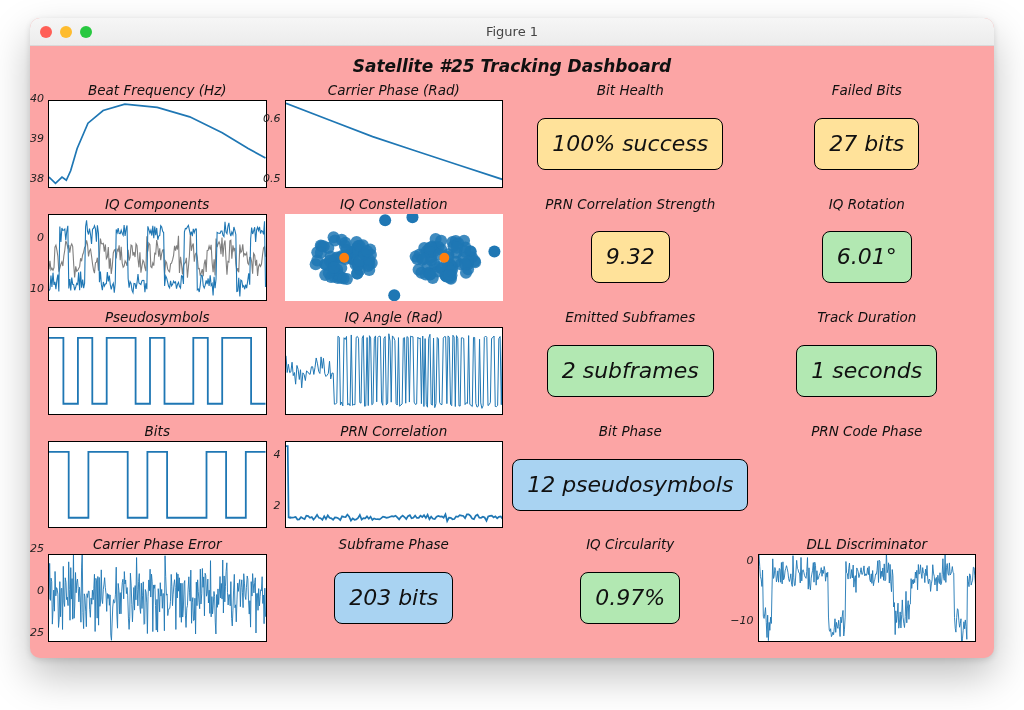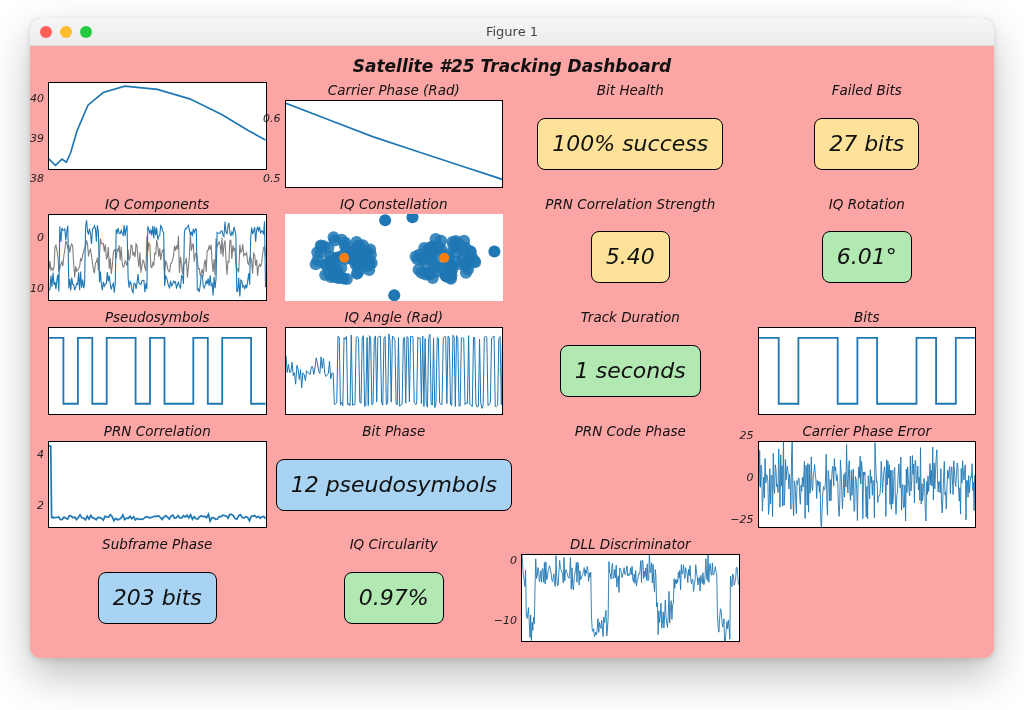--- a/index.html
+++ b/index.html
@@ -90,20 +90,21 @@
       <div class="dot yellow"></div>
       <div class="dot green"></div>
     </div>
     <span>Figure 1</span>
   </div>
 
   <div class="content">
     <div class="maintitle">Satellite #25 Tracking Dashboard</div>
     <div class="grid" id="grid">
         <div class="cell" style="position: relative;">
+          <div class="ctitle">Beat Frequency (Hz)</div>
           <div class="plot">
             <svg class="chart" viewBox="0 0 200 80" preserveAspectRatio="none">
               <path d="M0.0 71.1L6.0 77.0L12.0 71.1L16.0 74.1L20.0 65.2L26.0 44.4L36.0 20.7L50.0 8.9L70.0 3.0L100.0 5.9L130.0 14.8L160.0 29.6L184.0 44.4L200.0 53.3" stroke="var(--blue)" stroke-width="1.7" fill="none" vector-effect="non-scaling-stroke"></path>
             </svg>
           </div>
           <div class="ylabels">
             <span style="top: 88.8889%;">3338</span>
             <span style="top: 51.8519%;">3339</span>
             <span style="top: 14.8148%;">3340</span>
           </div>
@@ -294,21 +295,21 @@
               <circle cx="91.66666666666666" cy="5.714285714285708" r="5.5" fill="var(--blue)"></circle>
               <circle cx="191.66666666666669" cy="34.28571428571429" r="5.5" fill="var(--blue)"></circle>
               <circle cx="54.166666666666664" cy="40" r="4.5" fill="var(--orange)"></circle>
               <circle cx="145.83333333333331" cy="40" r="4.5" fill="var(--orange)"></circle>
             </svg>
           </div>
         </div>
         <div class="cell">
           <div class="ctitle">PRN Correlation Strength</div>
           <div class="badgewrap">
-            <div class="badge yellow">5.40</div>
+            <div class="badge yellow">9.32</div>
           </div>
         </div>
         <div class="cell">
           <div class="ctitle">IQ Rotation</div>
           <div class="badgewrap">
             <div class="badge green">6.01°</div>
           </div>
         </div>
         <div class="cell">
           <div class="ctitle">Pseudosymbols</div>
@@ -317,20 +318,26 @@
               <path d="M0.0 9.2L0.0 9.2L13.3 9.2L13.3 9.2L13.3 70.8L26.7 70.8L26.7 70.8L26.7 9.2L40.0 9.2L40.0 9.2L40.0 70.8L53.3 70.8L53.3 70.8L53.3 9.2L66.7 9.2L66.7 9.2L66.7 9.2L80.0 9.2L80.0 9.2L80.0 70.8L93.3 70.8L93.3 70.8L93.3 9.2L106.7 9.2L106.7 9.2L106.7 70.8L120.0 70.8L120.0 70.8L120.0 70.8L133.3 70.8L133.3 70.8L133.3 9.2L146.7 9.2L146.7 9.2L146.7 70.8L160.0 70.8L160.0 70.8L160.0 9.2L173.3 9.2L173.3 9.2L173.3 9.2L186.7 9.2L186.7 9.2L186.7 70.8L200.0 70.8" stroke="var(--blue)" stroke-width="1.8" fill="none" vector-effect="non-scaling-stroke"></path>
             </svg>
           </div>
         </div>
         <div class="cell">
           <div class="ctitle">IQ Angle (Rad)</div>
           <div class="plot">
             <svg class="chart" viewBox="0 0 200 80" preserveAspectRatio="none">
               <path d="M0.0 26.0L1.1 41.6L2.2 33.9L3.4 41.7L4.5 41.0L5.6 32.0L6.7 44.5L7.8 41.6L8.9 52.5L10.1 35.0L11.2 38.6L12.3 48.1L13.4 39.0L14.5 55.9L15.6 41.9L16.8 43.7L17.9 49.1L19.0 40.1L20.1 41.0L21.2 42.7L22.3 43.3L23.5 36.2L24.6 36.2L25.7 43.4L26.8 36.9L27.9 28.0L29.1 33.5L30.2 40.6L31.3 42.5L32.4 27.0L33.5 37.7L34.6 28.4L35.8 42.4L36.9 45.3L38.0 44.1L39.1 42.4L40.2 31.1L41.3 47.6L42.5 42.1L43.6 42.2L44.7 71.2L45.8 71.1L46.9 69.9L48.0 7.7L49.2 8.7L50.3 72.0L51.4 69.2L52.5 72.8L53.6 9.1L54.7 10.7L55.9 7.9L57.0 72.0L58.1 70.5L59.2 72.6L60.3 6.5L61.5 72.3L62.6 71.4L63.7 71.7L64.8 8.8L65.9 7.9L67.0 9.7L68.2 69.7L69.3 70.2L70.4 9.4L71.5 7.1L72.6 73.1L73.7 72.7L74.9 8.9L76.0 72.5L77.1 7.2L78.2 9.4L79.3 71.7L80.4 70.7L81.6 9.6L82.7 7.4L83.8 69.0L84.9 8.8L86.0 7.6L87.2 7.9L88.3 69.2L89.4 72.2L90.5 9.6L91.6 8.0L92.7 71.8L93.9 70.1L95.0 5.4L96.1 12.2L97.2 69.3L98.3 7.4L99.4 8.7L100.6 11.8L101.7 70.7L102.8 72.0L103.9 9.0L105.0 73.1L106.1 72.0L107.3 71.0L108.4 9.5L109.5 9.0L110.6 70.3L111.7 8.1L112.8 8.8L114.0 69.2L115.1 7.6L116.2 8.1L117.3 8.2L118.4 69.3L119.6 71.5L120.7 70.9L121.8 8.6L122.9 10.1L124.0 9.3L125.1 70.7L126.3 7.5L127.4 73.4L128.5 9.9L129.6 71.4L130.7 74.0L131.8 9.7L133.0 5.9L134.1 71.2L135.2 72.1L136.3 9.4L137.4 74.4L138.5 70.8L139.7 8.9L140.8 10.2L141.9 69.6L143.0 71.4L144.1 71.6L145.3 9.5L146.4 8.0L147.5 8.2L148.6 70.7L149.7 7.4L150.8 8.6L152.0 71.3L153.1 72.6L154.2 6.8L155.3 8.5L156.4 73.4L157.5 7.1L158.7 9.9L159.8 72.8L160.9 72.9L162.0 9.2L163.1 9.2L164.2 9.8L165.4 71.6L166.5 69.9L167.6 70.5L168.7 7.1L169.8 71.4L170.9 72.2L172.1 73.4L173.2 8.8L174.3 8.9L175.4 70.5L176.5 73.9L177.7 73.1L178.8 10.5L179.9 70.0L181.0 75.1L182.1 72.6L183.2 8.8L184.4 7.5L185.5 8.7L186.6 72.5L187.7 71.6L188.8 69.5L189.9 9.7L191.1 8.9L192.2 7.5L193.3 73.3L194.4 73.5L195.5 72.3L196.6 9.9L197.8 8.0L198.9 71.7L200.0 9.3" stroke="var(--blue)" stroke-width="1" fill="none" vector-effect="non-scaling-stroke"></path>
             </svg>
+          </div>
+        </div>
+        <div class="cell">
+          <div class="ctitle">Emitted Subframes</div>
+          <div class="badgewrap">
+            <div class="badge green">2 subframes</div>
           </div>
         </div>
         <div class="cell">
           <div class="ctitle">Track Duration</div>
           <div class="badgewrap">
             <div class="badge green">1 seconds</div>
           </div>
         </div>
         <div class="cell">
           <div class="ctitle">Bits</div>

